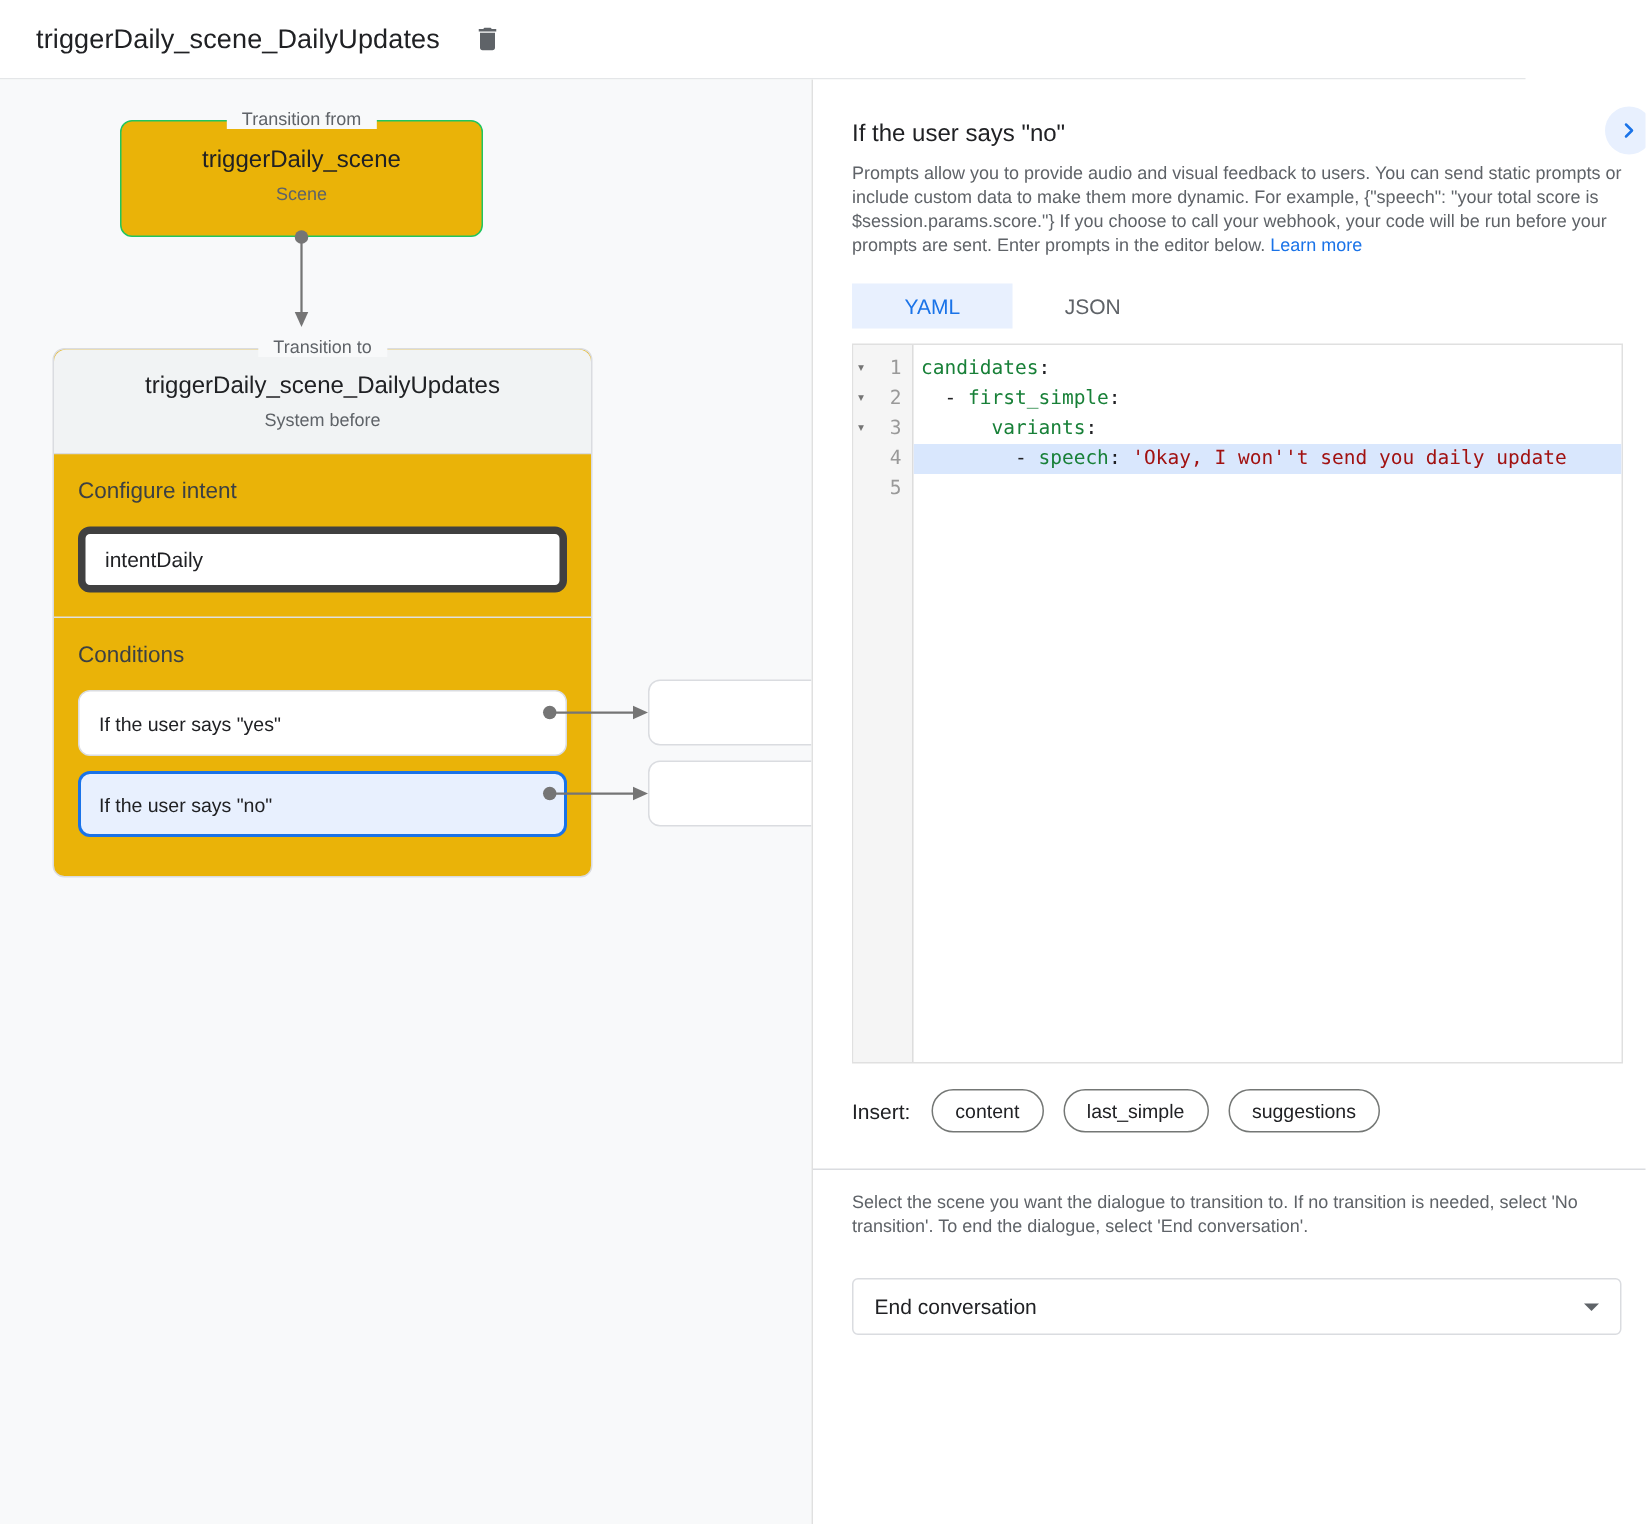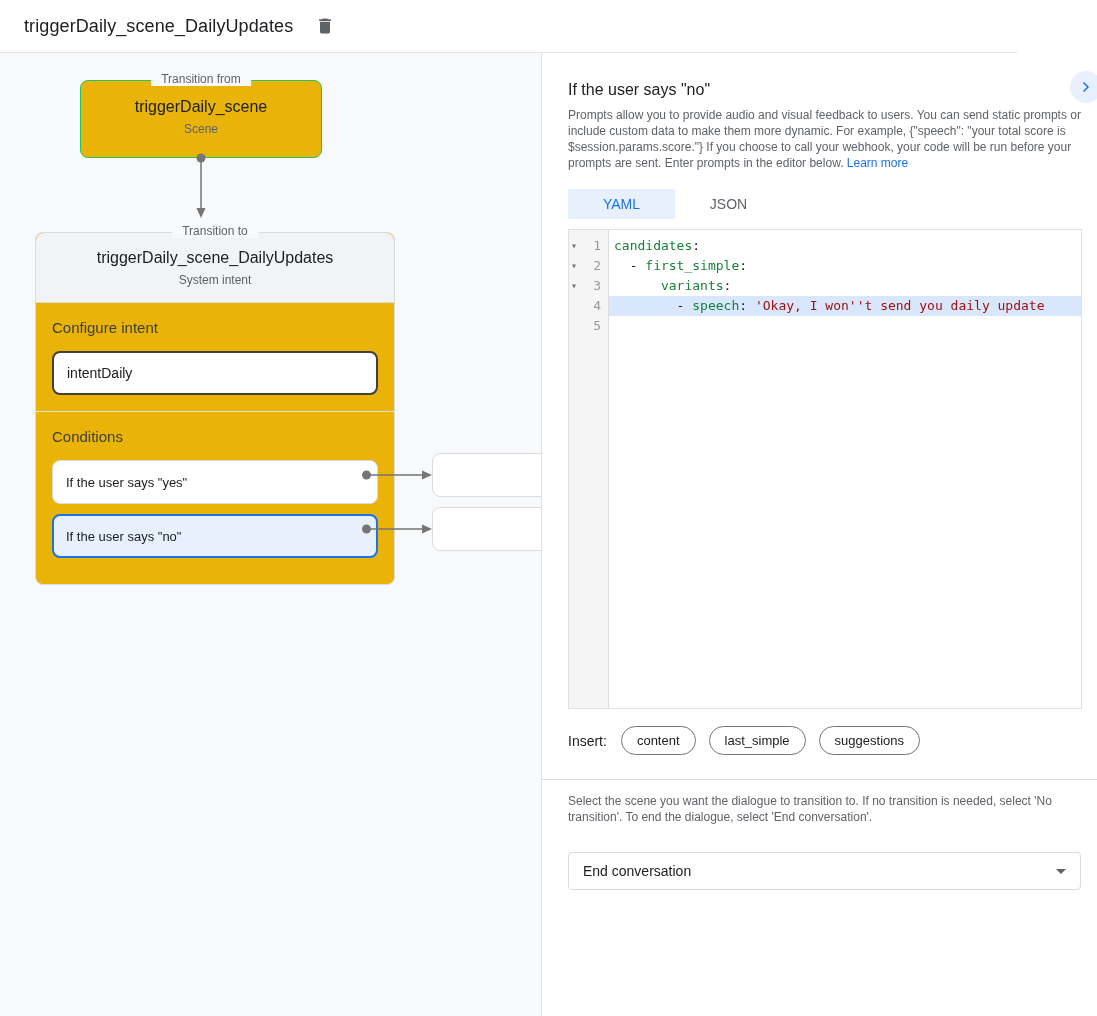--- a/index.html
+++ b/index.html
@@ -30,21 +30,21 @@
     background:#eab308; border:1px solid #22c55e; border-radius:8px; text-align:center; padding-top:17px; }
   .node-title { font-size:16px; color:#202124; }
   .node-sub { font-size:12px; color:#5f6368; margin-top:6px; }
   .arrow-v { position:absolute; left:196px; top:100px; }
   .to-box { position:absolute; left:22px; top:179px; width:360px;
     background:#eab308; border:1px solid #dadce0; border-radius:8px;margin-left:13px; }
   .to-header { background:#f1f3f4; border-bottom:1px solid #dadce0; border-radius:8px 8px 0 0;
     height:70px; text-align:center; padding-top:16px; }
   .to-body { padding:0 16px 16px; }
   .section-heading { font-size:15px; color:#3c4043; margin:16px 0 15px; }
-  .intent-field { height:44px; border:2px solid #404040; border-radius:8px; background:#fff;
+  .intent-field { height:44px; border:5px solid #404040; border-radius:8px; background:#fff;
     display:flex; align-items:center; padding-left:13px; font-size:14px; color:#202124; }
   .sep { border:0; border-top:1px solid #e0e0e0; margin:16px -16px 0; }
   .cond { height:44px; border:1px solid #dadce0; border-radius:8px; background:#fff;
     display:flex; align-items:center; padding-left:13px; font-size:13px; color:#202124;
     margin-bottom:10px; cursor:pointer; }
   .cond.selected { border:2px solid #1a73e8; background:#e8f0fe; padding-left:12px; }
   .connector { position:absolute; }
   .target-box { position:absolute; left:432px; width:180px; height:44px; background:#fff;
     border:1px solid #dadce0; border-radius:8px; }
 
@@ -126,21 +126,21 @@
       <svg class="arrow-v" width="10" height="66">
         <circle cx="5" cy="5" r="4.5" fill="#757575"></circle>
         <line x1="5" y1="5" x2="5" y2="56" stroke="#757575" stroke-width="1.5"></line>
         <path d="M0.5 55 L9.5 55 L5 65 Z" fill="#757575"></path>
       </svg>
 
       <div class="to-box">
         <span class="legend">Transition to</span>
         <div class="to-header">
           <div class="node-title">triggerDaily_scene_DailyUpdates</div>
-          <div class="node-sub">System intent</div>
+          <div class="node-sub">System before</div>
         </div>
         <div class="to-body">
           <div class="section-heading">Configure intent</div>
           <div class="intent-field">
             <span>intentDaily</span>
           </div>
           <hr class="sep">
           <div class="section-heading">Conditions</div>
           <div class="cond">
             <span>If the user says "yes"</span>

